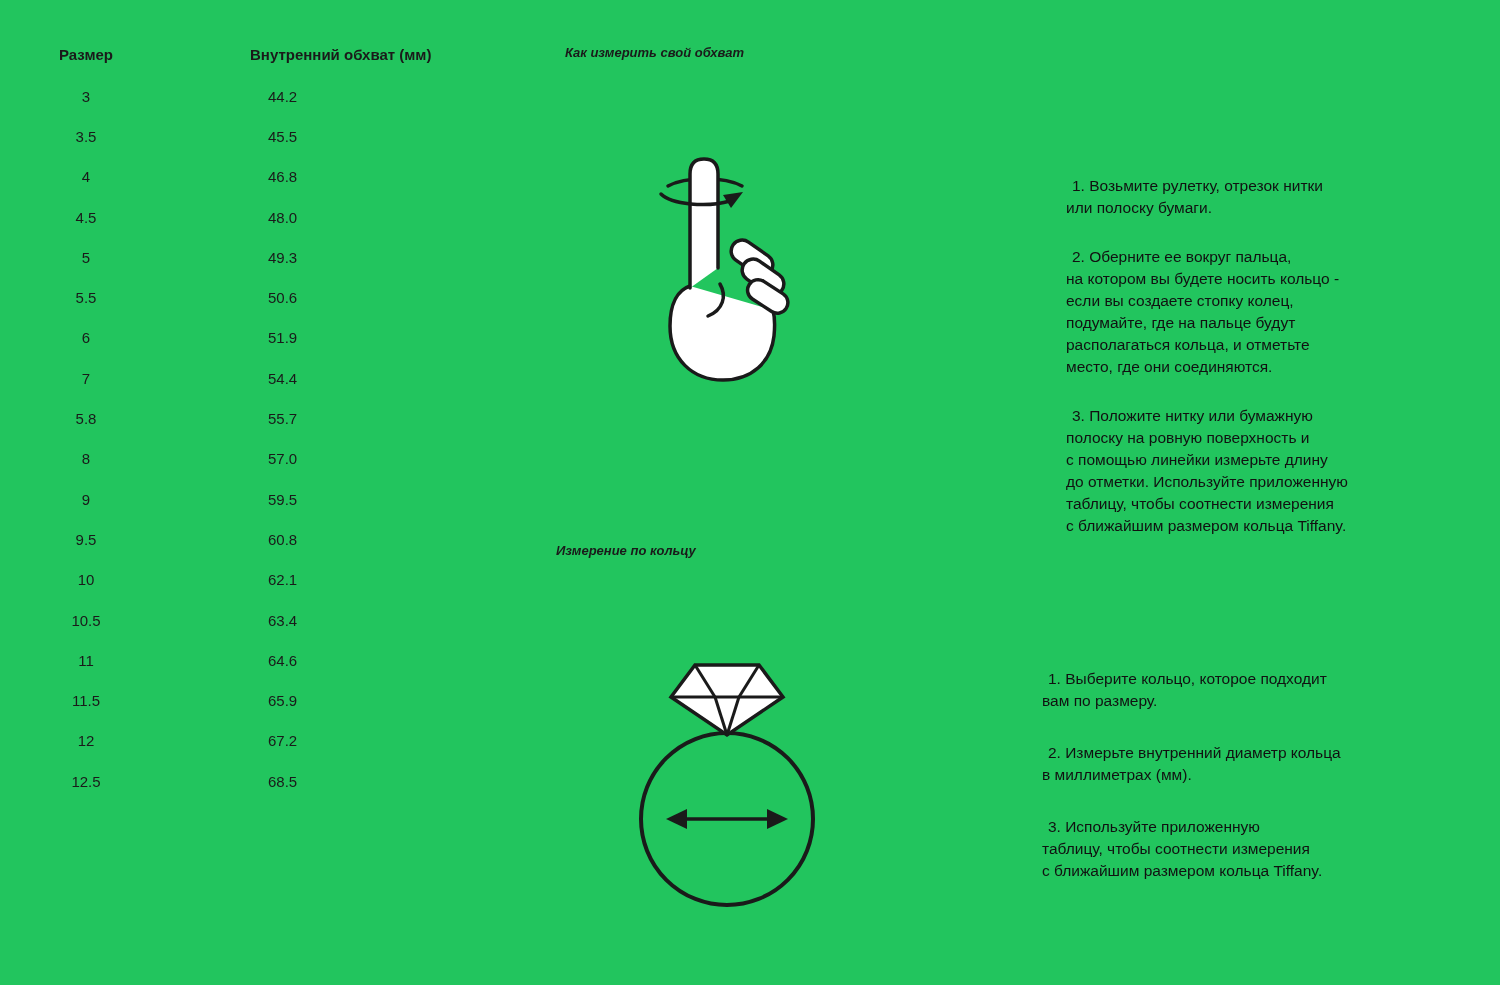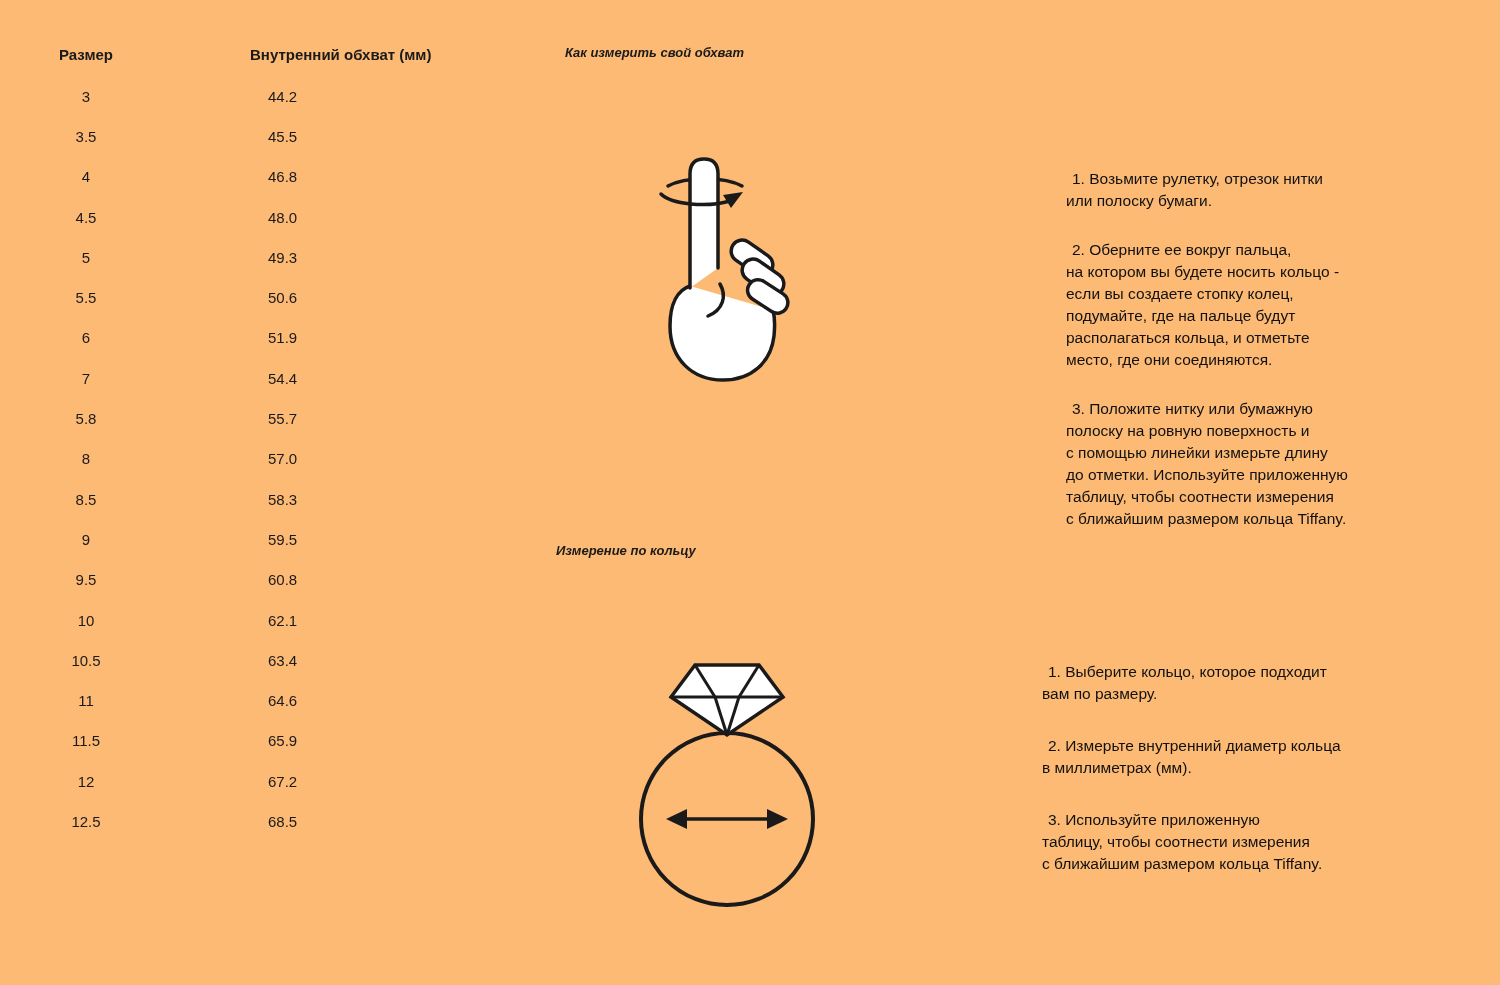--- a/index.html
+++ b/index.html
@@ -1,19 +1,19 @@
 <!DOCTYPE html>
 <html><head>
 <meta charset="utf-8">
 <style>
   * { margin:0; padding:0; box-sizing:border-box; }
   html, body { background:#ffffff; }
   body { font-family:"Liberation Sans", sans-serif; color:#1a1a1a; }
 
-  .page { position:relative; width:1500px; height:985px; background:#fdba74; overflow:hidden; }
+  .page { position:relative; width:1500px; height:985px; background:#22c55e; overflow:hidden; }
 
   
   .size-table { position:absolute; left:55px; top:46px; }
   .t-head { display:flex; align-items:baseline; font-weight:700; font-size:15px; white-space:nowrap; }
   .th-size { width:62px; text-align:center; }
   .th-mm { margin-left:133px; }
   .t-rows { margin-top:13px; }
   .trow { display:flex; align-items:center; height:40.3px; font-size:15px; }
   .td-size { width:62px; text-align:center; }
   .td-mm { margin-left:151px; }
@@ -22,21 +22,21 @@
   .section-title { position:absolute; font-size:13px; font-weight:700; white-space:nowrap;font-style:italic; }
   #finger-title { left:565px; top:45px; }
   #ring-title   { left:556px; top:543px; }
 
   
   .illus { position:absolute; }
   #hand-illus { left:628px; top:148px; }
   #ring-illus { left:617px; top:652px; }
 
   
-  .steps { position:absolute; font-size:15.5px; line-height:22px; color:#111111; }
+  .steps { position:absolute; font-size:15.5px; line-height:22px; color:#111111;margin-top:7px; }
   .steps p { white-space:pre-line; text-indent:6px; margin:0 0 27px 0; }
   #finger-steps { left:1066px; top:168px; width:360px; }
   #ring-steps   { left:1042px; top:661px; width:410px; }
   #ring-steps p { margin-bottom:30px; }
 </style>
 </head>
 <body>
 
 <div class="page">
 
@@ -78,24 +78,20 @@
           <div class="td td-size">7</div>
           <div class="td td-mm">54.4</div>
         </div>
         <div class="trow">
           <div class="td td-size">5.8</div>
           <div class="td td-mm">55.7</div>
         </div>
         <div class="trow">
           <div class="td td-size">8</div>
           <div class="td td-mm">57.0</div>
-        </div>
-        <div class="trow">
-          <div class="td td-size">8.5</div>
-          <div class="td td-mm">58.3</div>
         </div>
         <div class="trow">
           <div class="td td-size">9</div>
           <div class="td td-mm">59.5</div>
         </div>
         <div class="trow">
           <div class="td td-size">9.5</div>
           <div class="td td-mm">60.8</div>
         </div>
         <div class="trow">

